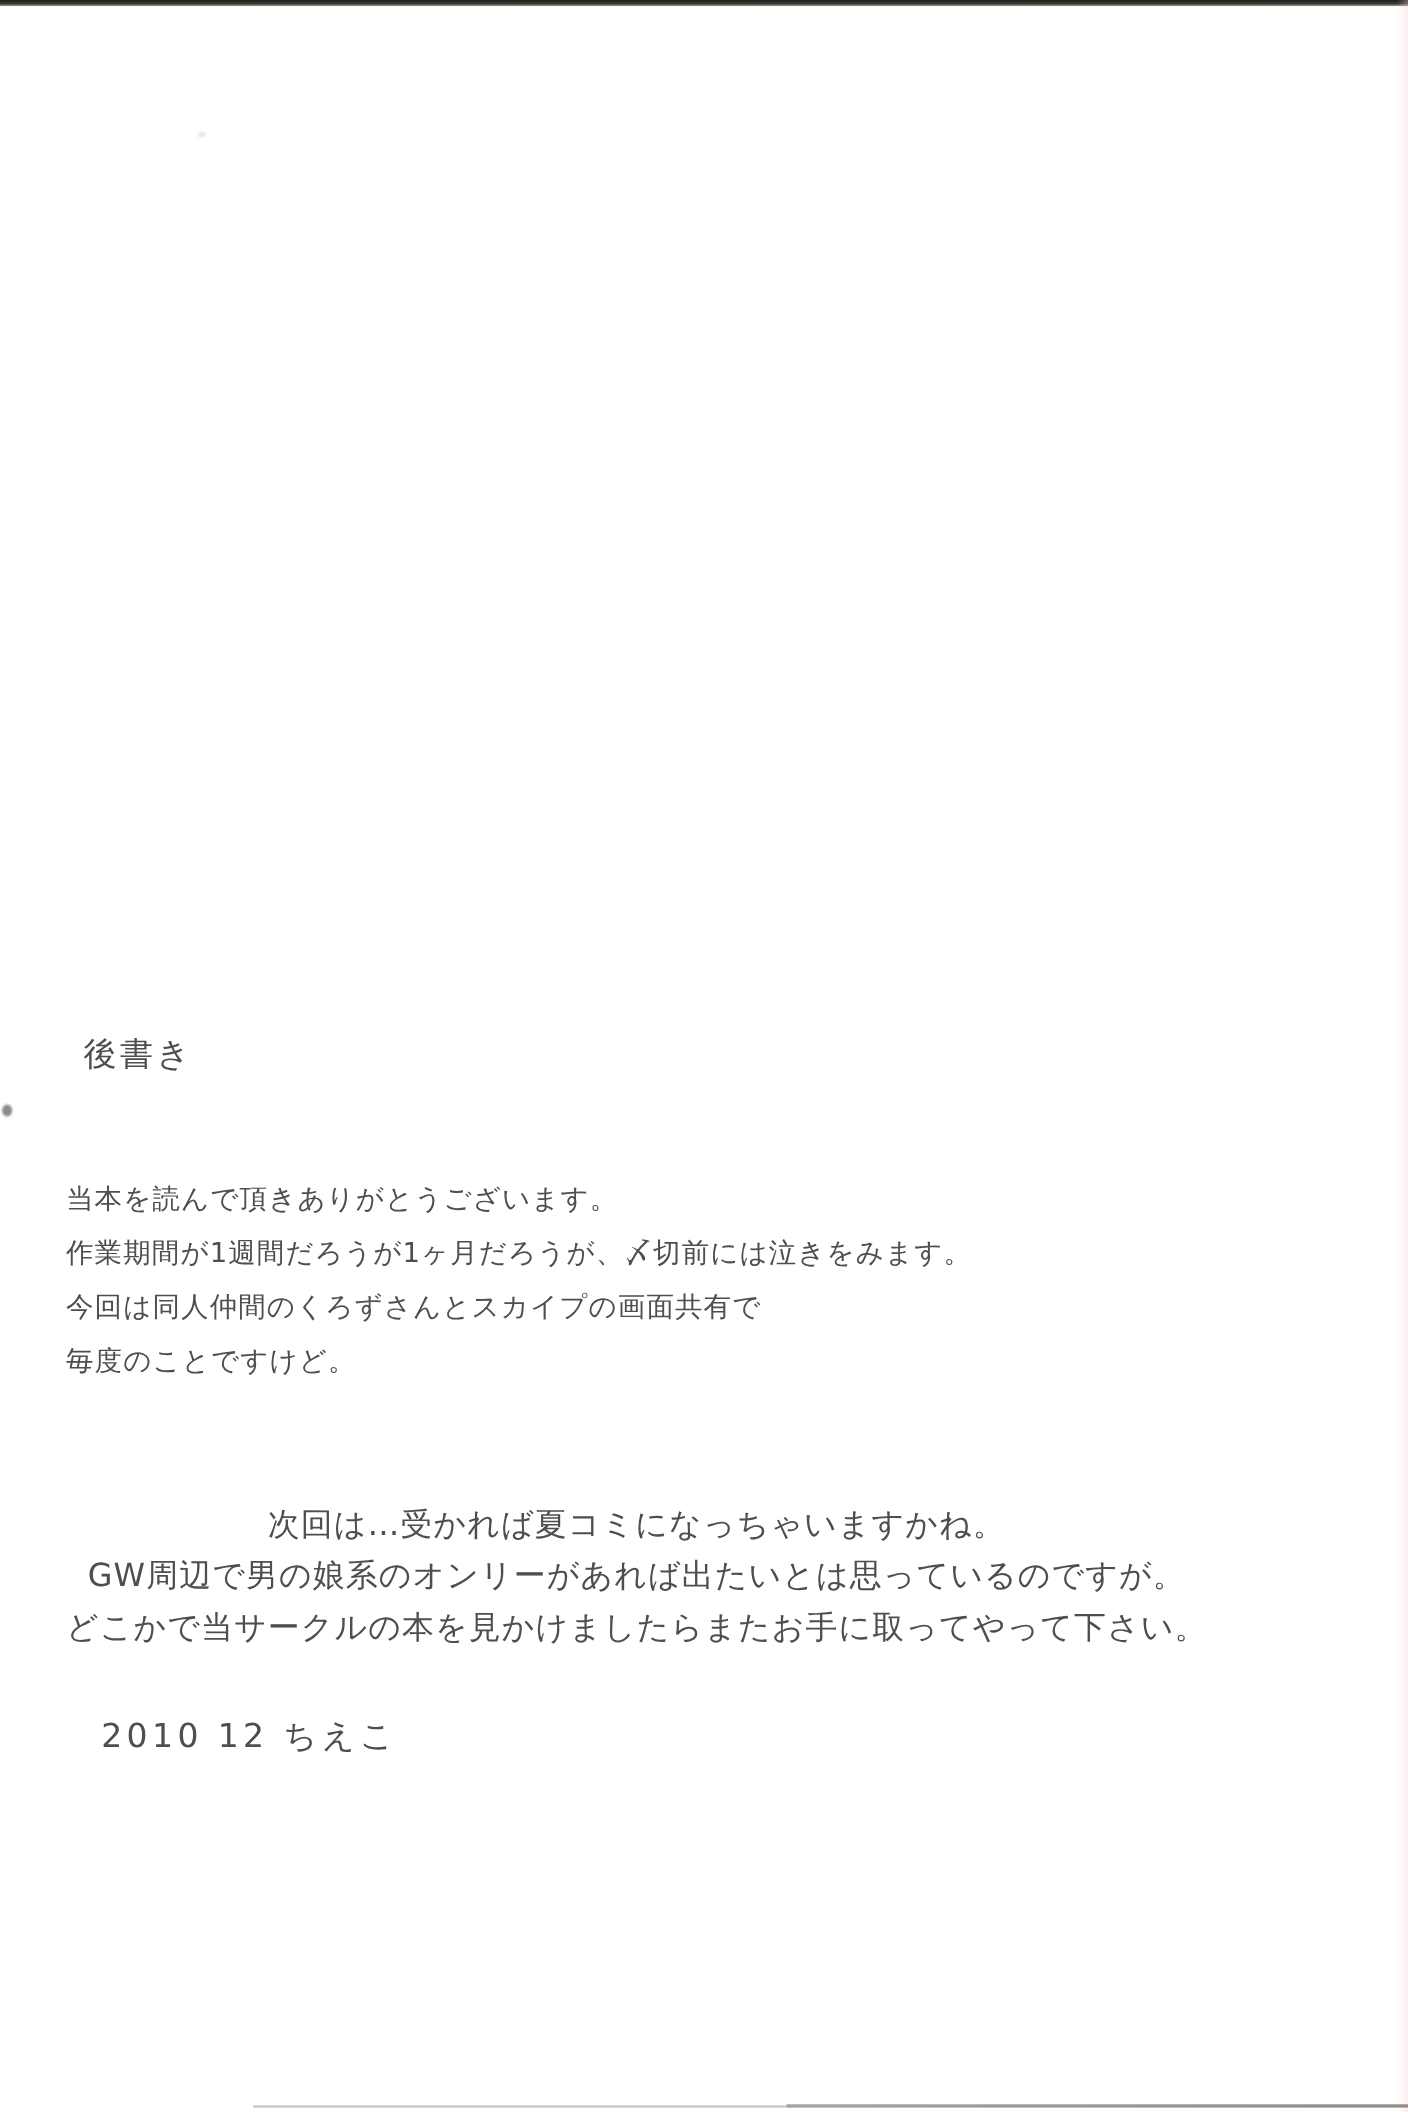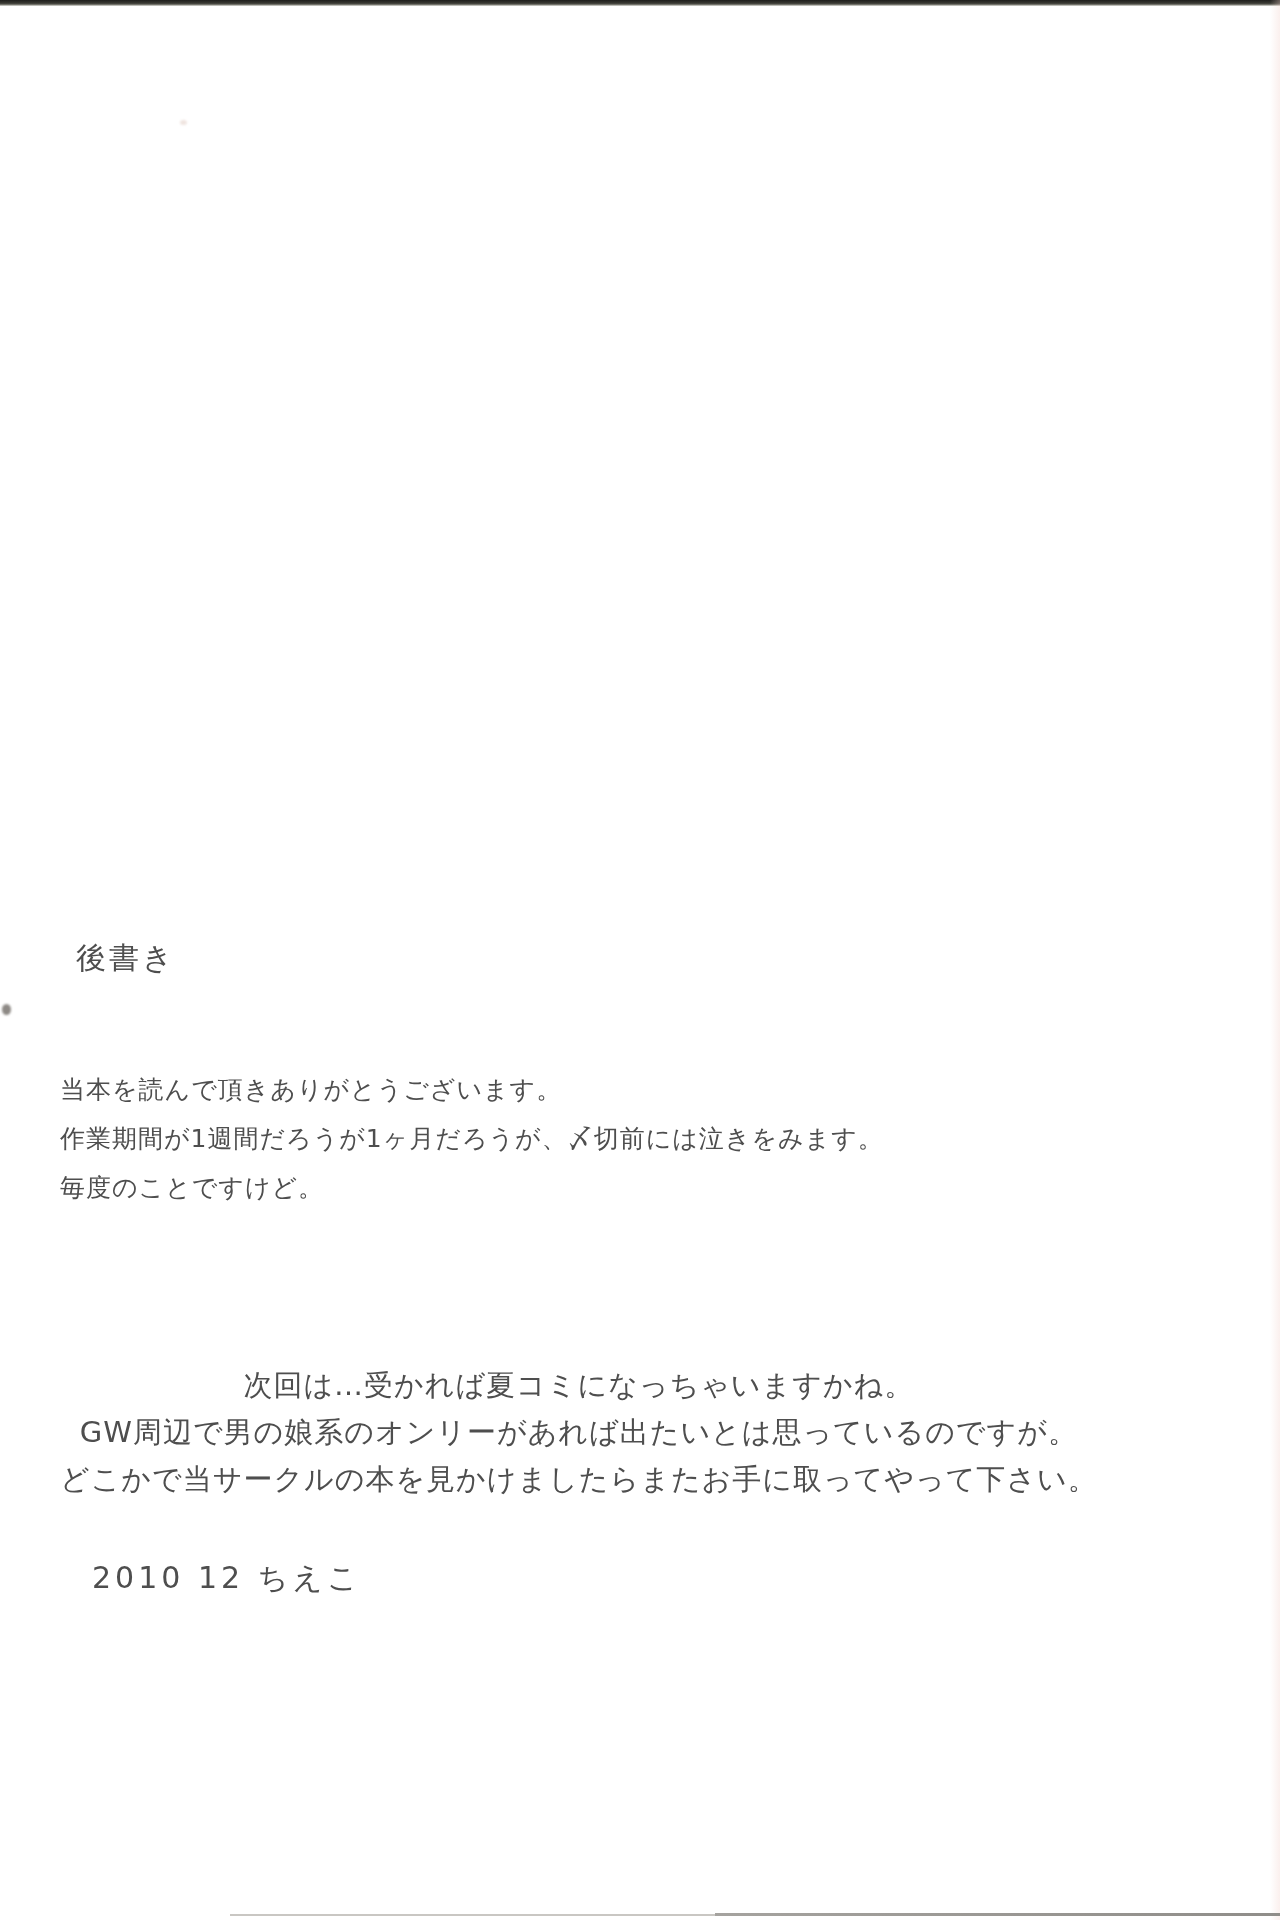--- a/index.html
+++ b/index.html
@@ -112,20 +112,21 @@
   <div class="scan-edge-top"></div>
   <div class="scan-edge-right"></div>
   <div class="speck-left"></div>
   <div class="speck-faint"></div>
 
   <div class="heading ink">後書き</div>
 
   <div class="para1 ink">
     <span class="line">当本を読んで頂きありがとうございます。</span>
     <span class="line">作業期間が1週間だろうが1ヶ月だろうが、〆切前には泣きをみます。</span>
+    <span class="line">今回は同人仲間のくろずさんとスカイプの画面共有で</span>
     <span class="line">毎度のことですけど。</span>
   </div>
 
   <div class="para2 ink">
     <span class="line">次回は…受かれば夏コミになっちゃいますかね。</span>
     <span class="line">GW周辺で男の娘系のオンリーがあれば出たいとは思っているのですが。</span>
     <span class="line">どこかで当サークルの本を見かけましたらまたお手に取ってやって下さい。</span>
   </div>
 
   <div class="signature ink">2010 12 ちえこ</div>

